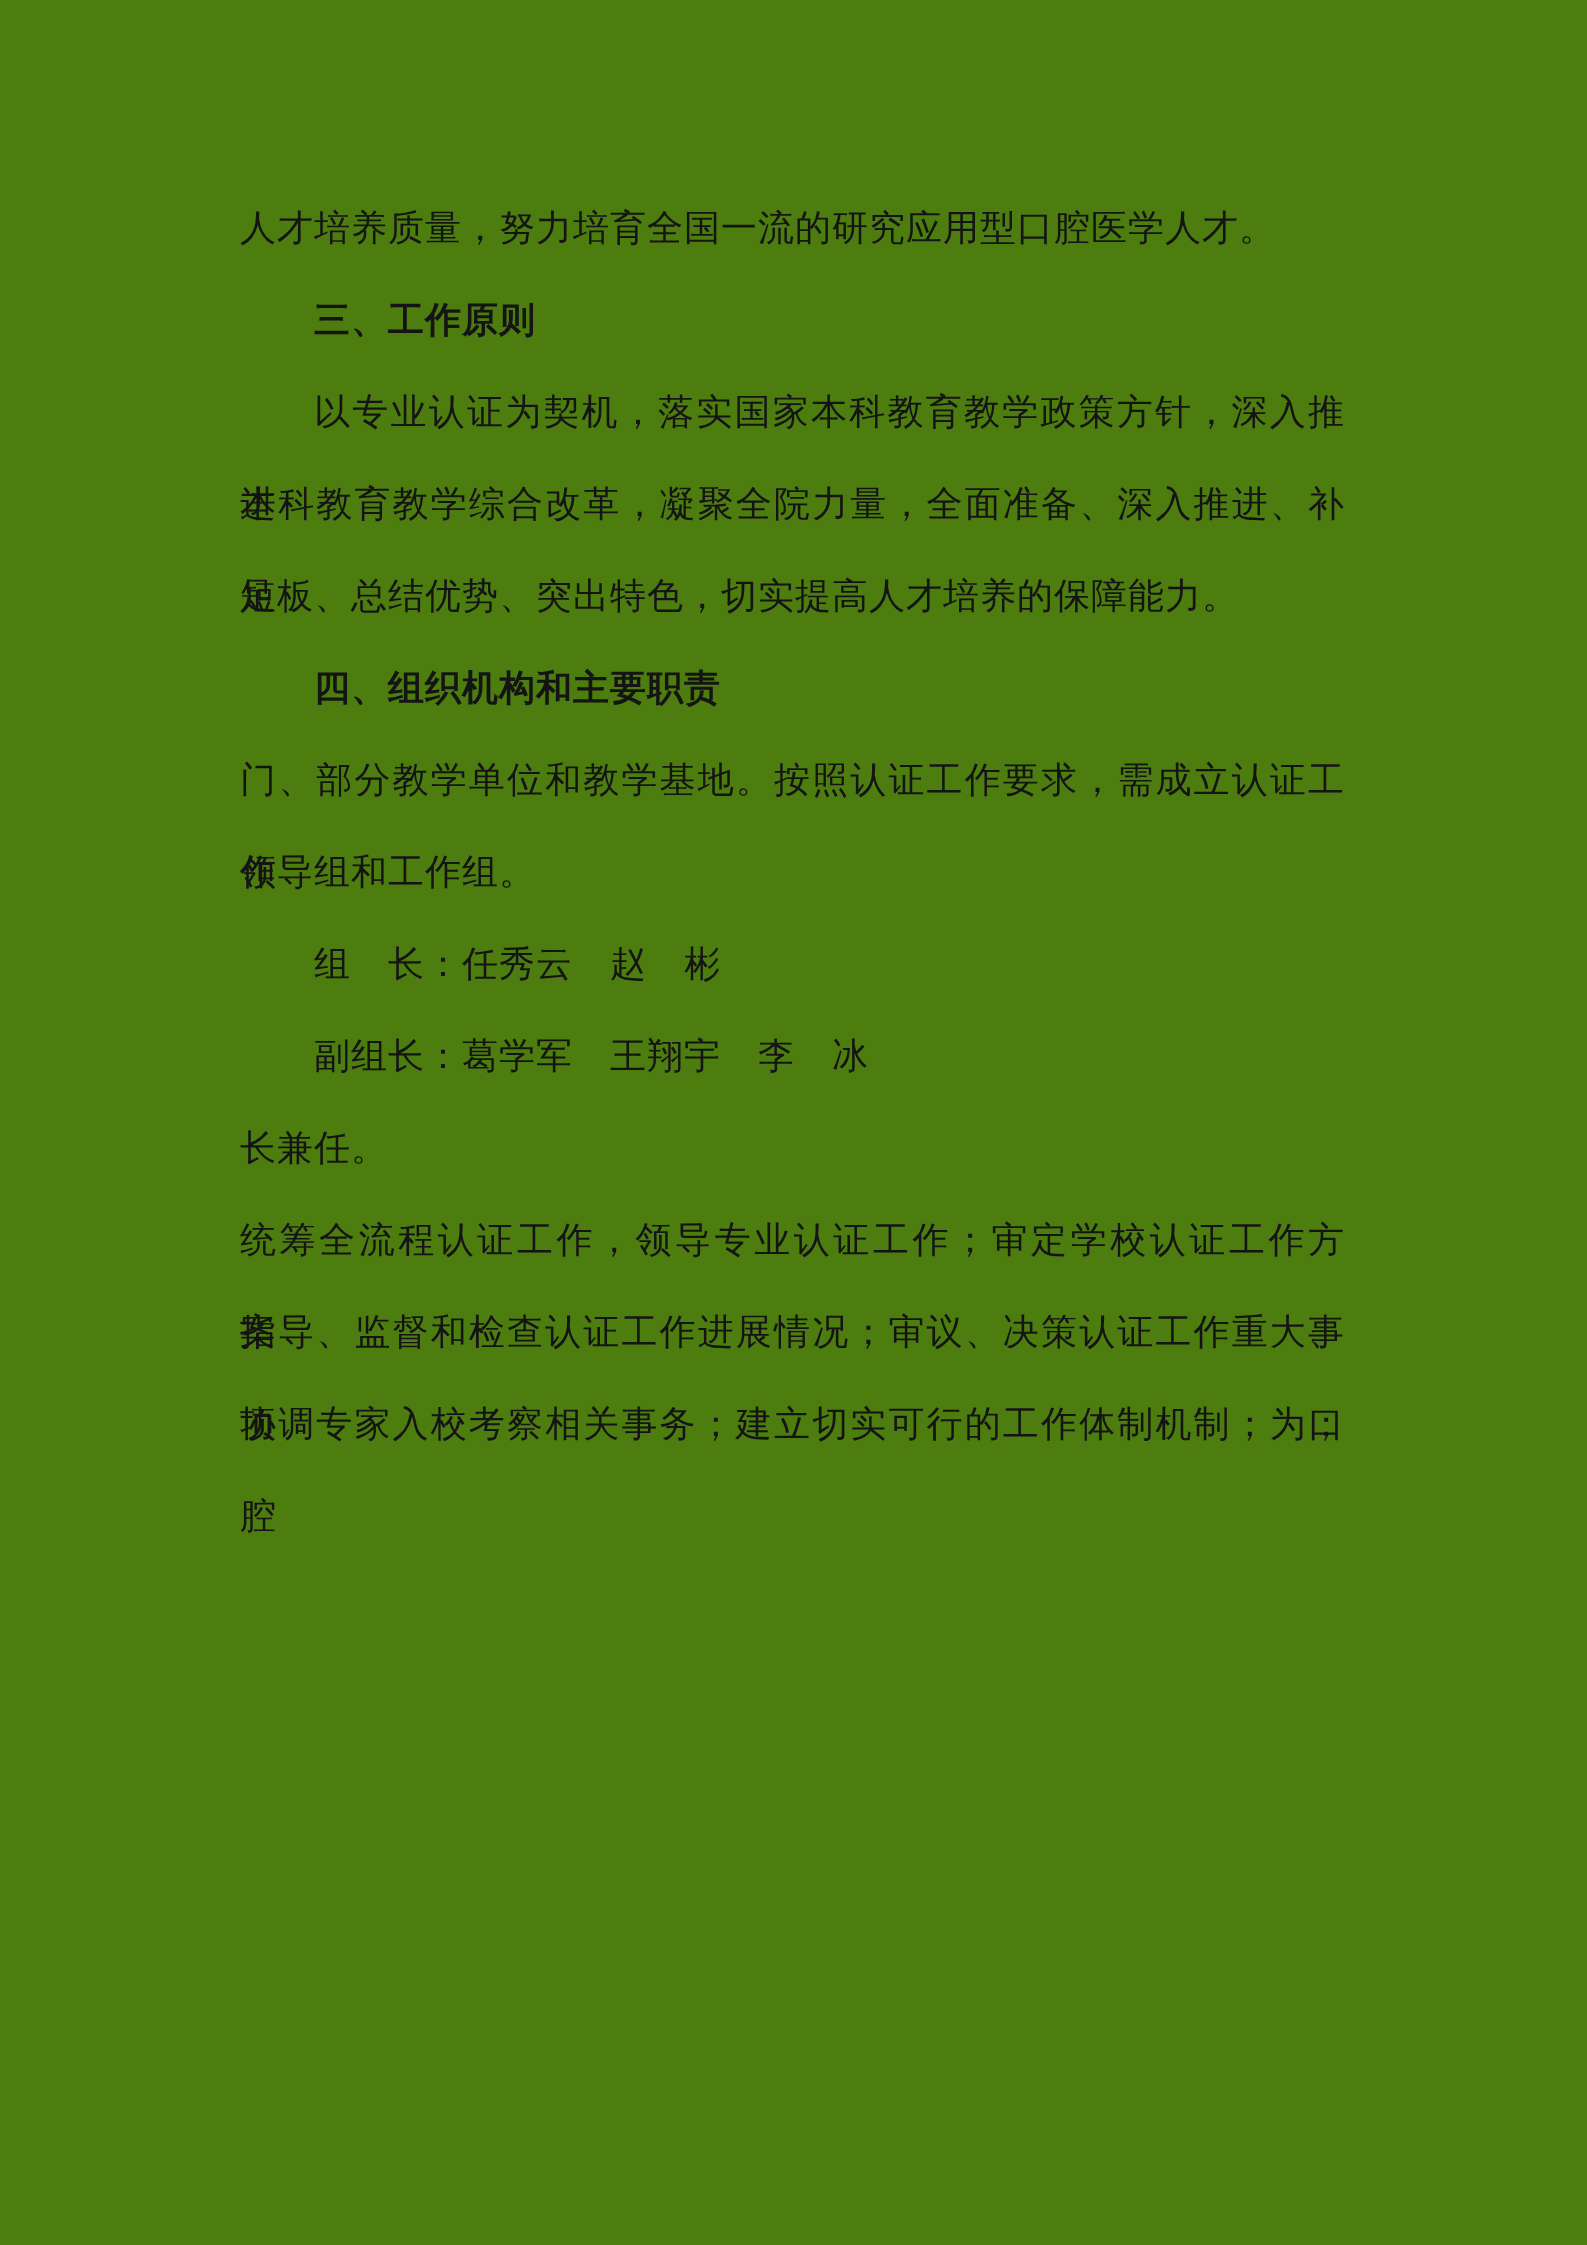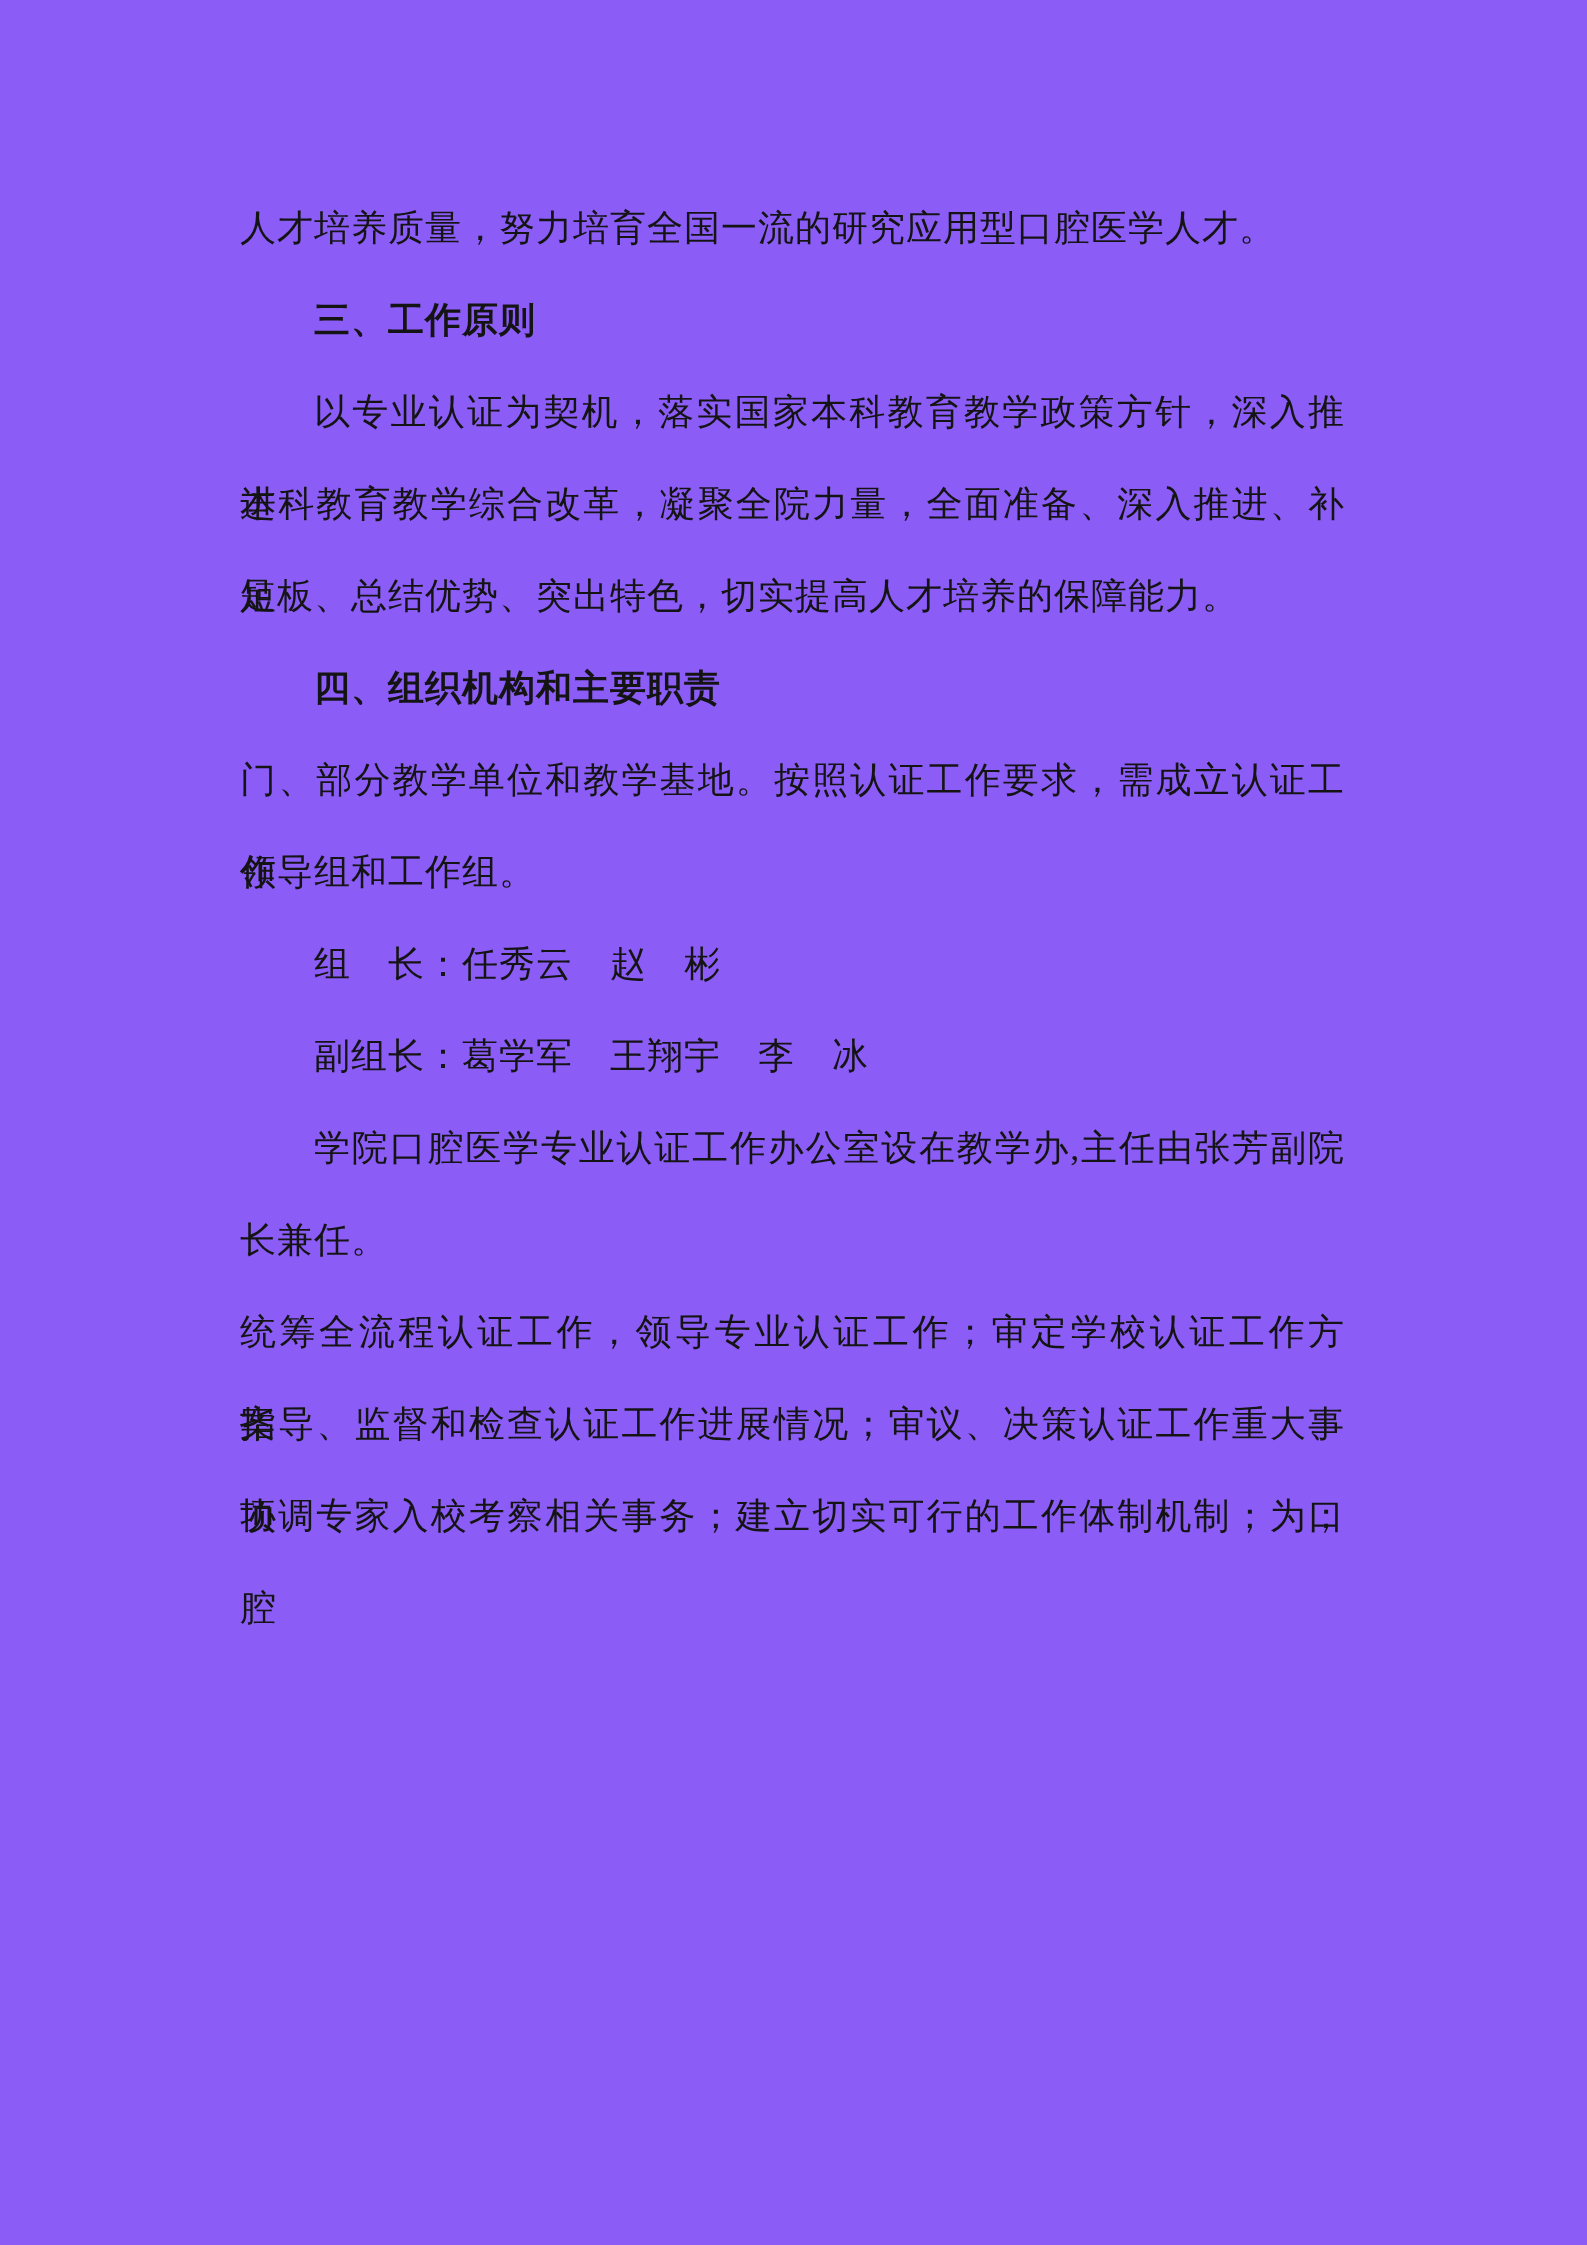--- a/index.html
+++ b/index.html
@@ -39,31 +39,30 @@
   .indent6 {
     text-indent: 220px;
   }
   .heading {
     font-weight: 700;
   }
 </style>
 </head>
 <body>
 
-<div class="page" style="background: #8b5cf6; color: rgb(20, 20, 20);">
+<div class="page" style="background: #4d7c0f; color: rgb(20, 20, 20);">
   <div class="content" id="doc-lines">
       <div class="line">人才培养质量，努力培育全国一流的研究应用型口腔医学人才。</div>
       <div class="line heading indent">三、工作原则</div>
       <div class="line indent justify">以专业认证为契机，落实国家本科教育教学政策方针，深入推进</div>
       <div class="line justify">本科教育教学综合改革，凝聚全院力量，全面准备、深入推进、补足</div>
       <div class="line">短板、总结优势、突出特色，切实提高人才培养的保障能力。</div>
       <div class="line heading indent">四、组织机构和主要职责</div>
       <div class="line justify">门、部分教学单位和教学基地。按照认证工作要求，需成立认证工作</div>
       <div class="line">领导组和工作组。</div>
       <div class="line indent">组　长：任秀云　赵　彬</div>
       <div class="line indent">副组长：葛学军　王翔宇　李　冰</div>
-      <div class="line indent justify">学院口腔医学专业认证工作办公室设在教学办,主任由张芳副院</div>
       <div class="line">长兼任。</div>
       <div class="line justify">统筹全流程认证工作，领导专业认证工作；审定学校认证工作方案、</div>
       <div class="line justify">指导、监督和检查认证工作进展情况；审议、决策认证工作重大事项；</div>
       <div class="line justify">协调专家入校考察相关事务；建立切实可行的工作体制机制；为口腔</div>
     </div>
 </div>
 
 </body></html>

